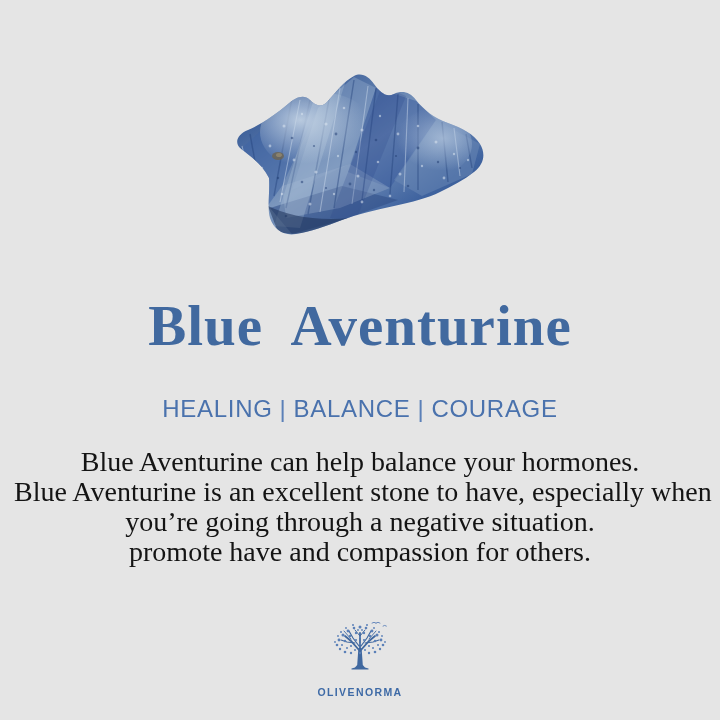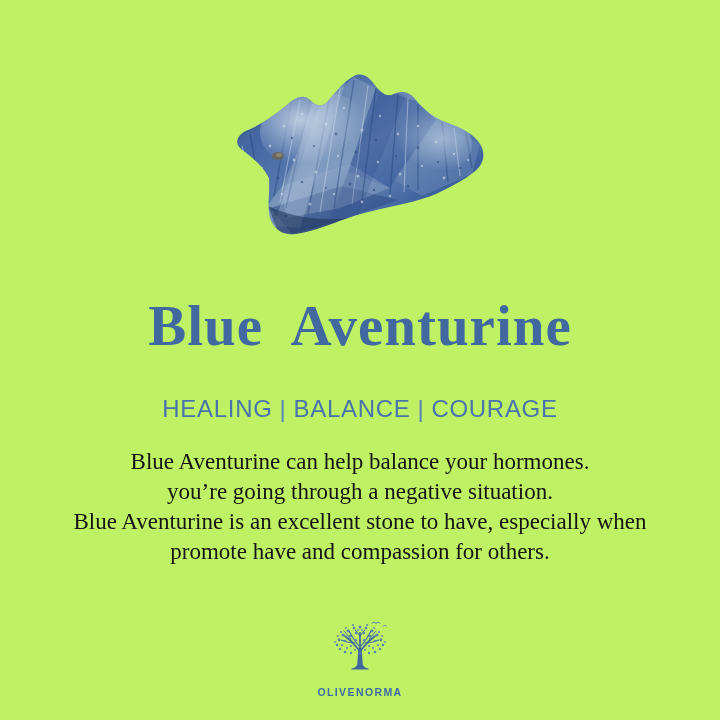--- a/index.html
+++ b/index.html
@@ -10,21 +10,21 @@
     width: 720px;
     height: 720px;
     background: #ffffff;
     font-family: "Liberation Serif", serif;
     overflow: hidden;
   }
   .card {
     position: relative;
     width: 720px;
     height: 720px;
-    background: #bef264;
+    background: #e5e5e5;
     box-sizing: border-box;
   }
 
   
   .stone-wrap {
     position: absolute;
     left: 0;
     top: 68px;
     width: 720px;
     height: 180px;
@@ -70,21 +70,21 @@
   }
 
   
   .body-copy {
     position: absolute;
     left: 14px;
     top: 447px;
     width: 692px;
     text-align: center;
     font-family: "Liberation Serif", serif;
-    font-size: 23px;
+    font-size: 28px;
     font-weight: 400;
     color: #141414;
     line-height: 30px;
   }
   .body-copy .ln {
     display: block;
     white-space: nowrap;
   }
 
   
@@ -247,22 +247,22 @@
       </g>
     </svg>
   </div>
 
   <div class="title">Blue  Aventurine</div>
 
   <div class="subtitle"><span>HEALING</span><span class="sep">|</span><span>BALANCE</span><span class="sep">|</span><span>COURAGE</span></div>
 
   <div class="body-copy">
     <span class="ln">Blue Aventurine can help balance your hormones.</span>
+    <span class="ln">Blue Aventurine is an excellent stone to have, especially when</span>
     <span class="ln">you’re going through a negative situation.</span>
-    <span class="ln">Blue Aventurine is an excellent stone to have, especially when</span>
     <span class="ln">promote have and compassion for others.</span>
   </div>
 
   <div class="logo">
     <svg class="logo-mark" width="62" height="52" viewBox="0 0 62 52">
 
       <g fill="#40689f">
         <path d="M29.4 26 L28.2 43 L26 45.6 L22.5 46.4 L22.5 47.4 L39.5 47.4 L39.5 46.4 L36 45.6 L33.8 43 L32.6 26 Z"></path>
       </g>
 

